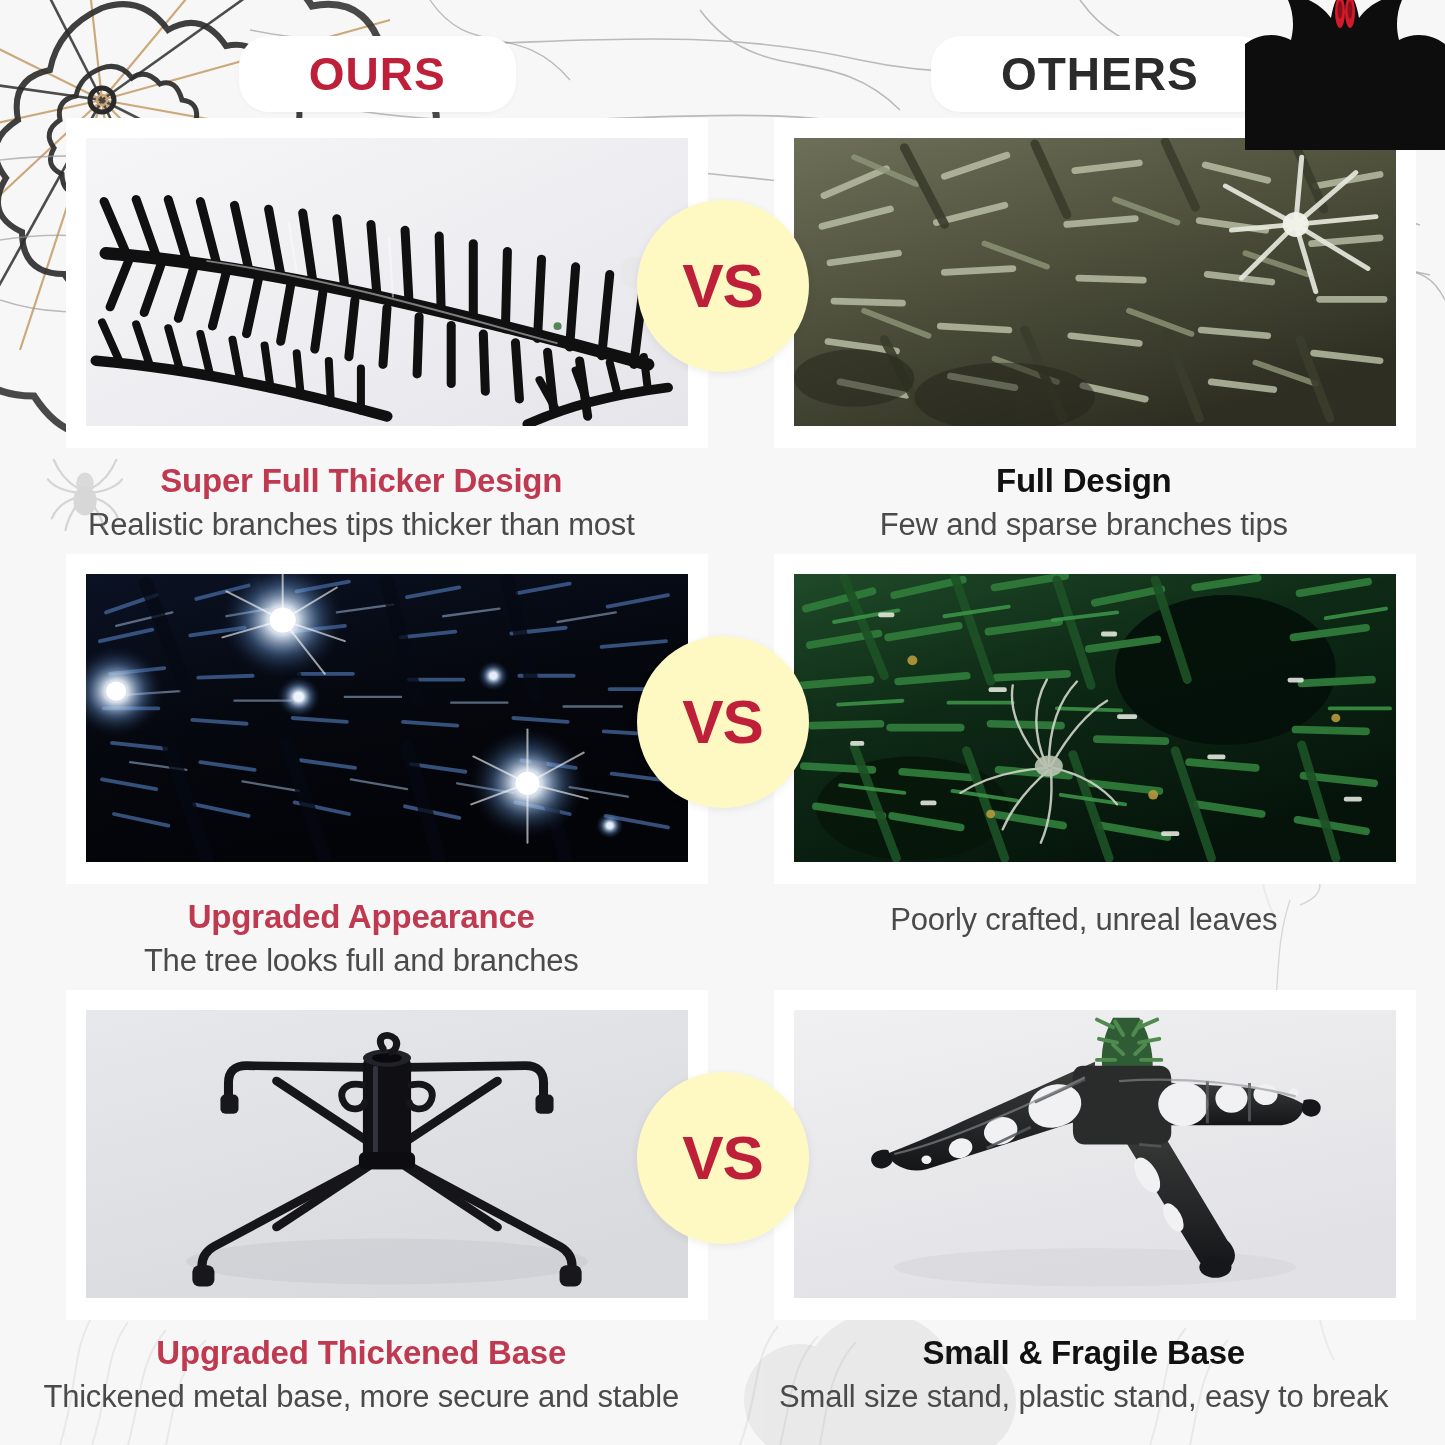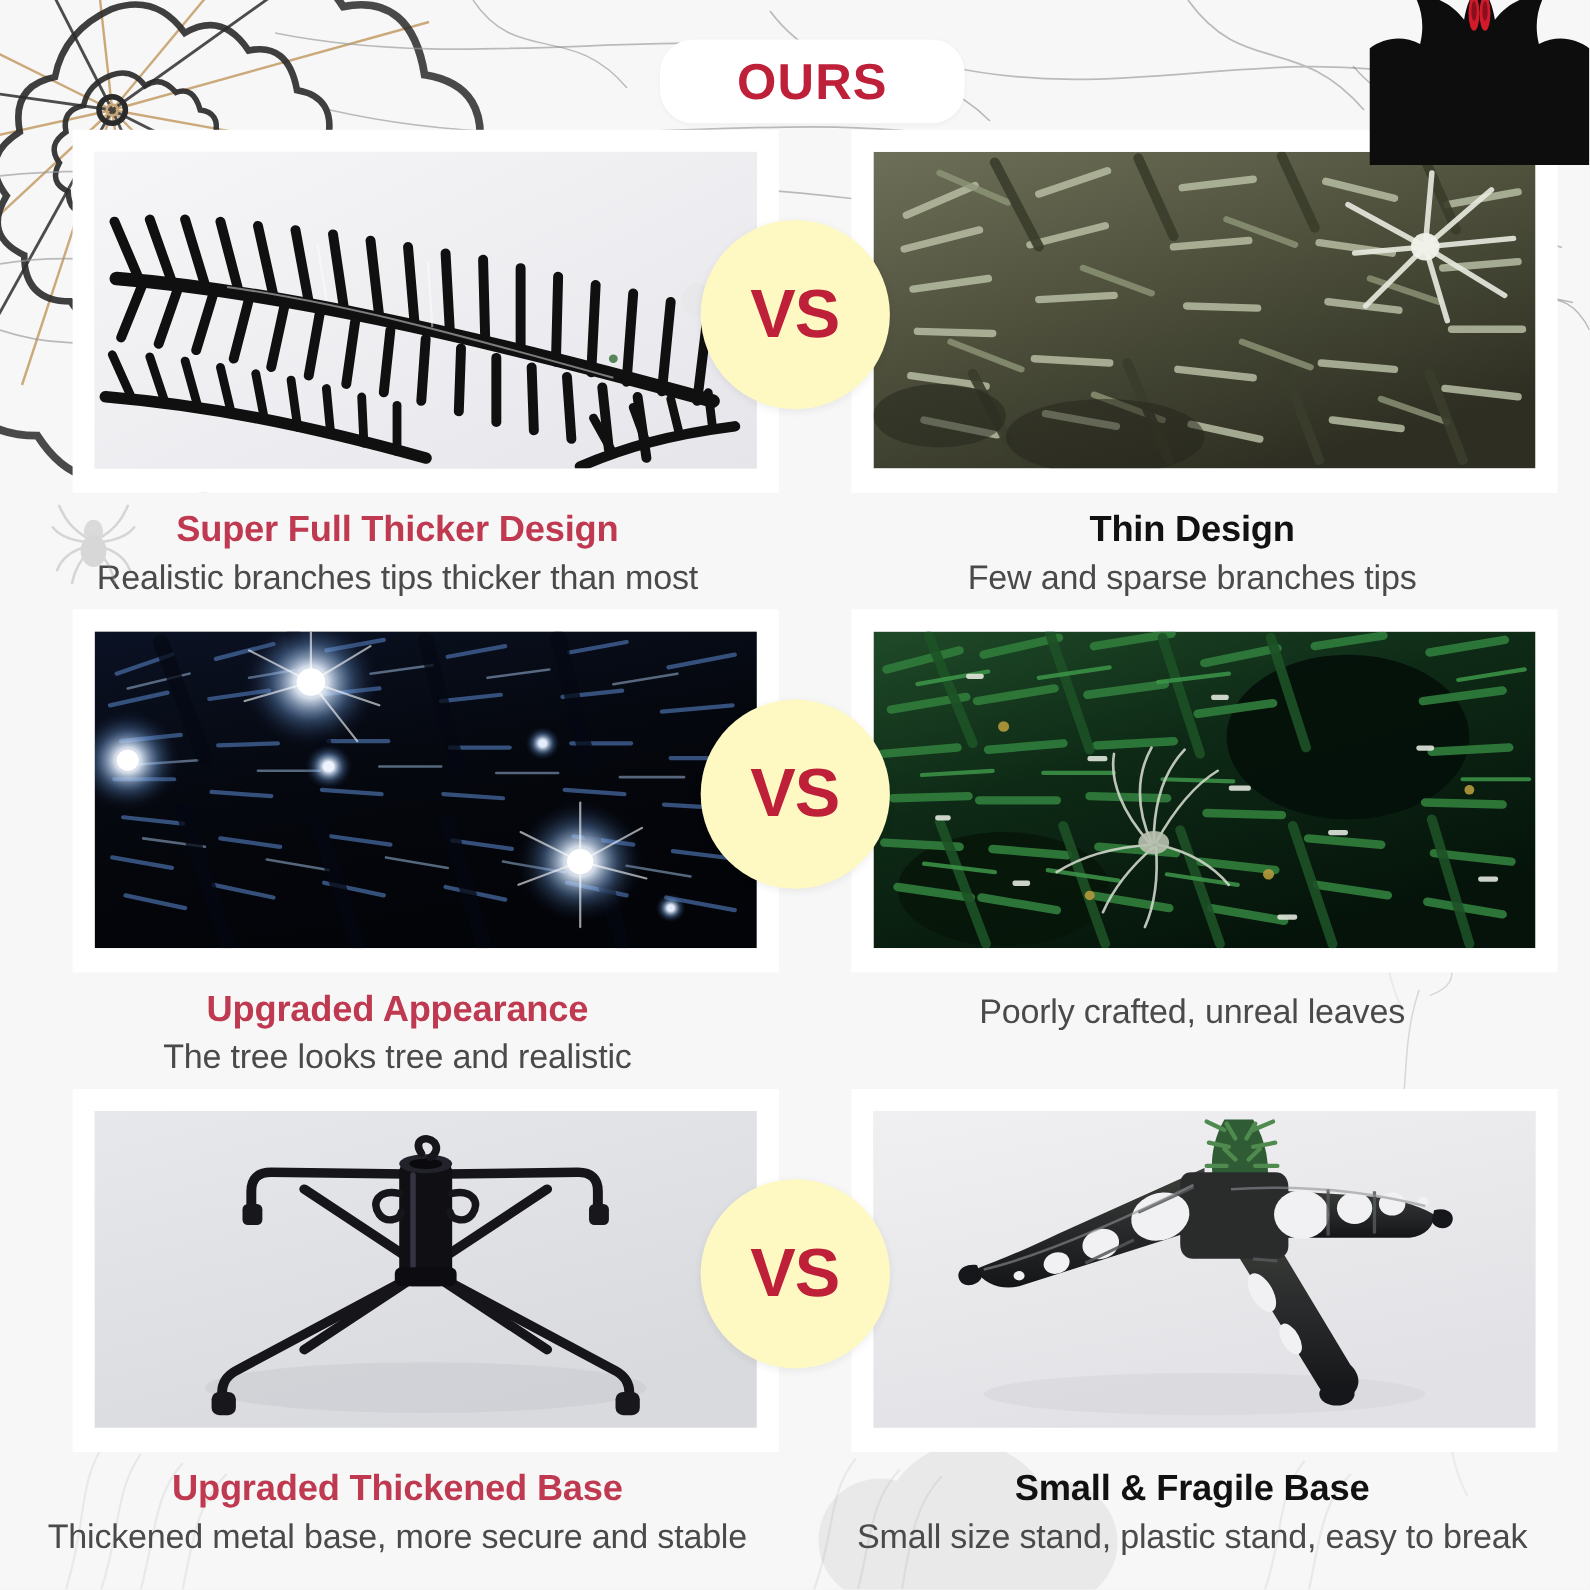--- a/index.html
+++ b/index.html
@@ -296,20 +296,23 @@
       <ellipse cx="95" cy="22" rx="5" ry="16" fill="#d11a2a"></ellipse>
       <ellipse cx="105" cy="22" rx="5" ry="16" fill="#d11a2a"></ellipse>
       <ellipse cx="95" cy="20" rx="2.4" ry="9" fill="#8a0f1c"></ellipse>
       <ellipse cx="105" cy="20" rx="2.4" ry="9" fill="#8a0f1c"></ellipse>
     </svg>
   </div>
 
   <div class="header-row">
     <div class="header-col">
       <div class="pill ours">OURS</div>
+    </div>
+    <div class="header-col">
+      <div class="pill others">OTHERS</div>
     </div>
   </div>
 
   <div class="grid">
 
     <div class="cmp-row">
 
       <div class="cmp-cell left">
         <div class="photo-card">
           <div class="photo">
@@ -497,21 +500,21 @@
               <circle cx="500" cy="90" r="13" fill="#f1f2ea" opacity="0.95"></circle>
 
               <g fill="#23241a" opacity="0.5">
                 <ellipse cx="210" cy="270" rx="90" ry="36"></ellipse>
                 <ellipse cx="60" cy="250" rx="60" ry="30"></ellipse>
               </g>
             </svg>
           </div>
         </div>
         <div class="caption">
-          <div class="cap-title others">Thin Design</div>
+          <div class="cap-title others">Full Design</div>
           <div class="cap-sub">Few and sparse branches tips</div>
         </div>
       </div>
 
       <div class="vs-badge">
         <span class="vs-text">VS</span>
       </div>
     </div>
 
     <div class="cmp-row">
@@ -632,21 +635,21 @@
                 <path d="M440 218 L500 234"></path>
                   <path d="M440 218 L386 190"></path>
                 <path d="M440 218 L384 240"></path>
                   <path d="M440 218 L440 280"></path>
               </g>
             </svg>
           </div>
         </div>
         <div class="caption">
           <div class="cap-title ours">Upgraded Appearance</div>
-          <div class="cap-sub">The tree looks tree and realistic</div>
+          <div class="cap-sub">The tree looks full and branches</div>
         </div>
       </div>
 
       <div class="cmp-cell right">
         <div class="photo-card">
           <div class="photo">
             <svg viewBox="0 0 600 300" preserveAspectRatio="none" xmlns="http://www.w3.org/2000/svg">
               <defs>
                 <linearGradient id="grnbg" x1="0" y1="0" x2="0.6" y2="1">
                   <stop offset="0" stop-color="#1f4a28"></stop>

